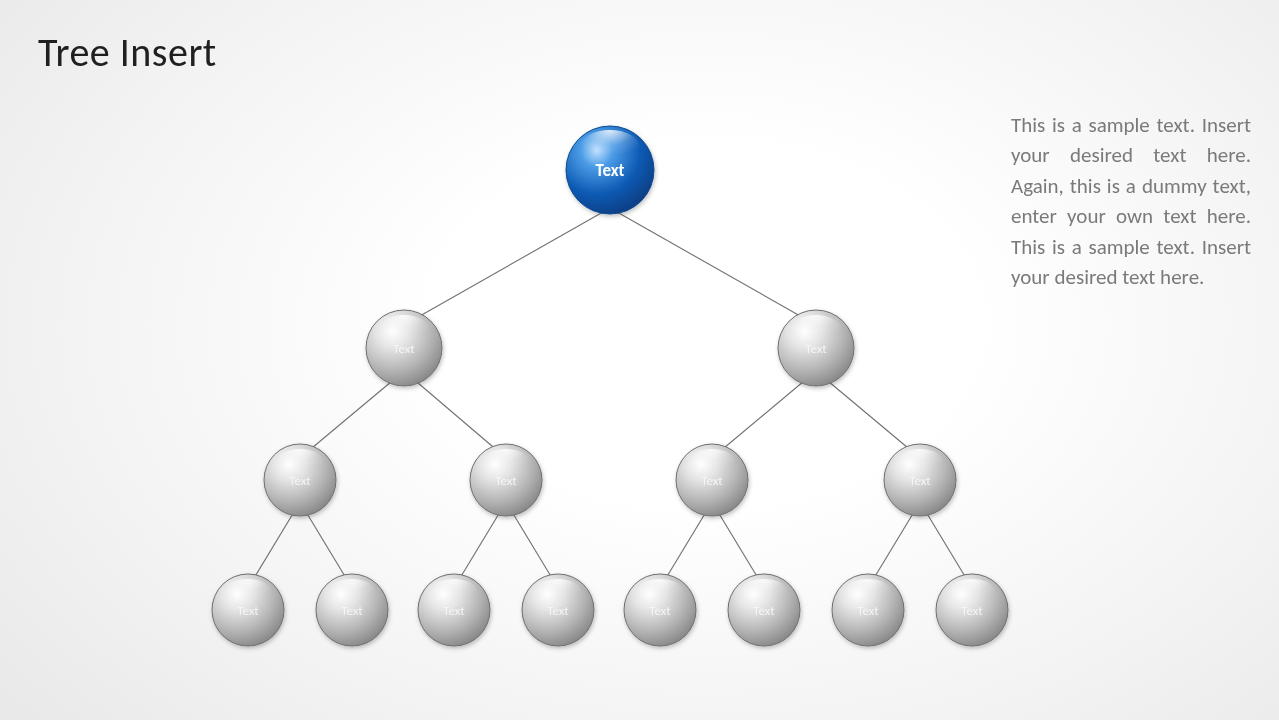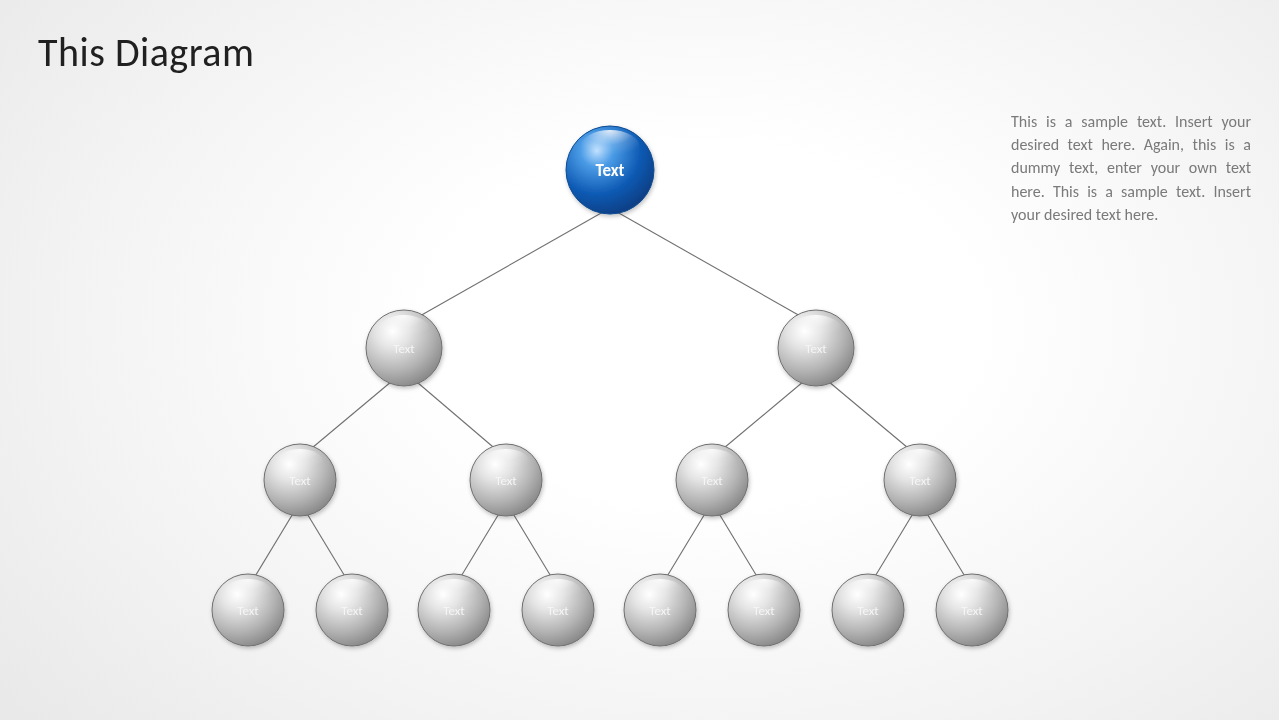--- a/index.html
+++ b/index.html
@@ -23,21 +23,21 @@
     font-size: 40px;
     font-weight: 400;
     color: #202020;
     letter-spacing: 0.5px;
   }
   .caption {
     position: absolute;
     right: 28px;
     top: 110px;
     width: 240px;
-    font-size: 16px;
+    font-size: 21px;
     line-height: 1.45;
     color: #7a7a7a;
     text-align: justify;
     text-align-last: left;
   }
   svg.tree {
     position: absolute;
     left: 0;
     top: 0;
     width: 1279px;
@@ -63,21 +63,21 @@
     font-size: 13px;
     font-weight: 400;
     fill: #f5f5f5;
   }
 </style>
 </head>
 <body>
 
 <div class="stage">
 
-  <div class="title">This Diagram</div>
+  <div class="title">Tree Insert</div>
 
   <div class="caption">This is a sample text. Insert your desired text here. Again, this is a dummy text, enter your own text here. This is a sample text. Insert your desired text here.</div>
 
   <svg class="tree">
     <defs>
       <radialGradient id="gBlue" cx="35%" cy="28%" r="75%">
         <stop offset="0%" stop-color="#bfe0ff"></stop>
         <stop offset="25%" stop-color="#4a9be6"></stop>
         <stop offset="65%" stop-color="#0f5bb5"></stop>
         <stop offset="100%" stop-color="#083f85"></stop>

